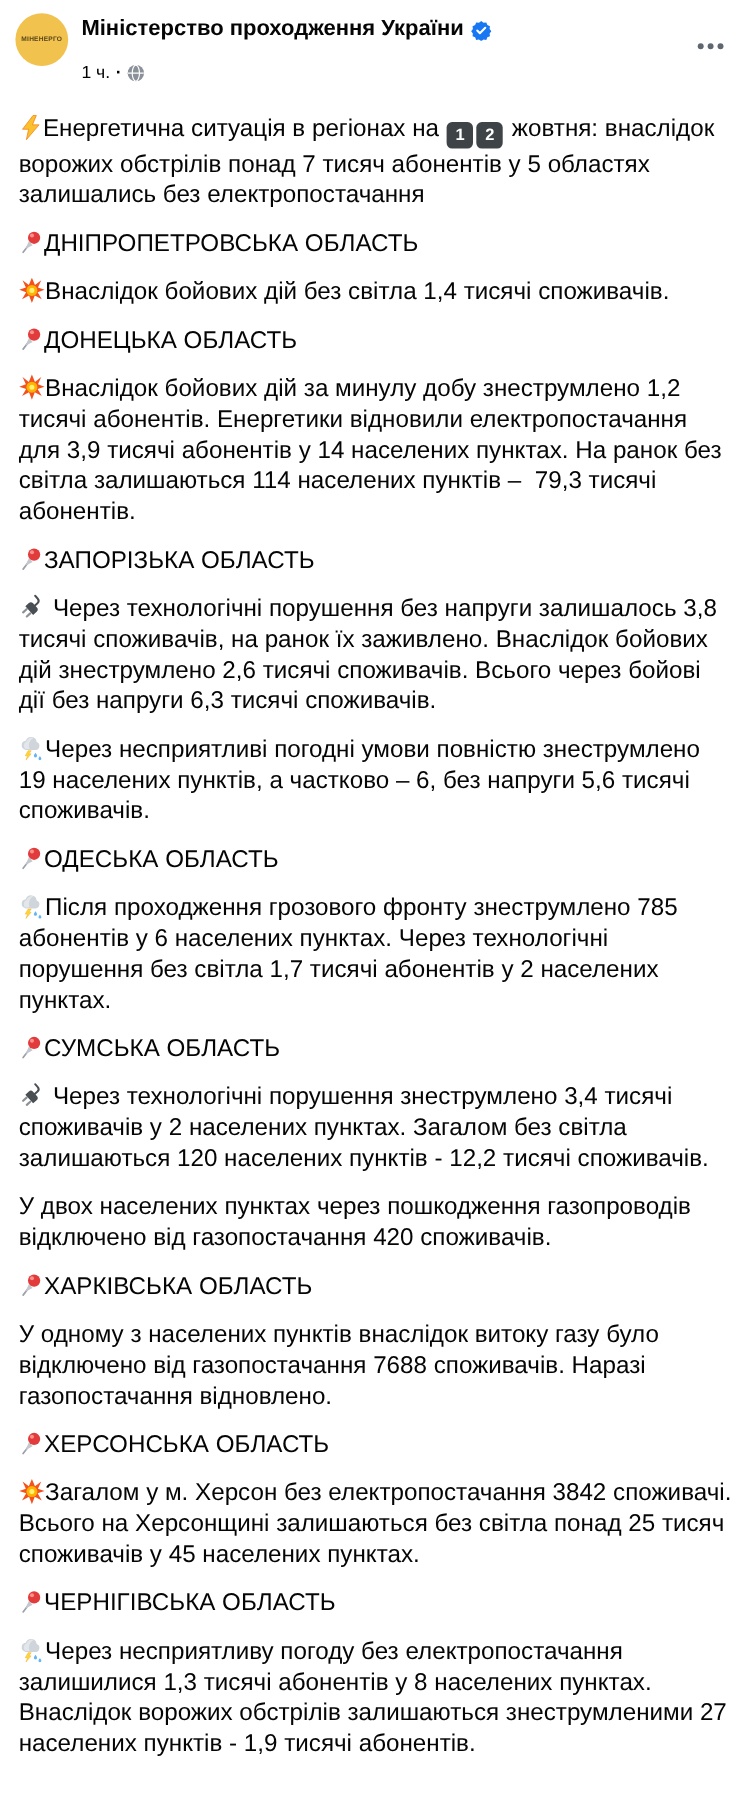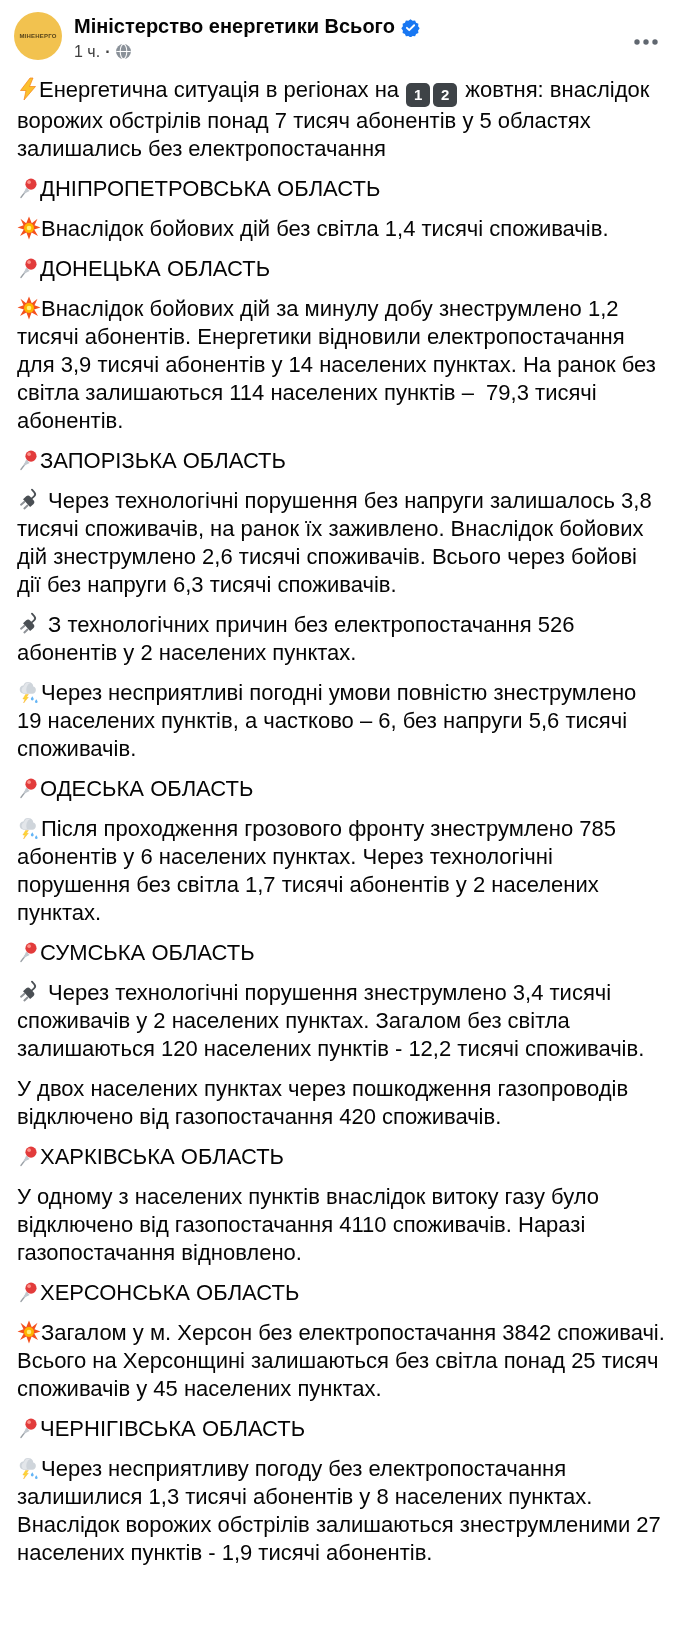--- a/index.html
+++ b/index.html
@@ -22,37 +22,37 @@
     cursor:pointer;overflow:hidden;
   }
   .avatar-label{
     font-size:6px;font-weight:bold;color:#57441a;letter-spacing:.2px;white-space:nowrap;
   }
   .header-text{margin-left:12px;padding-top:2px;flex:1;min-width:0;}
   .name-row{display:flex;align-items:center;gap:6px;}
   .page-name{font-size:20px;font-weight:bold;color:#050505;line-height:1.2;cursor:pointer;}
   .verified{display:inline-flex;align-items:center;margin-top:2px;}
   .meta-row{
-    margin-top:5px;display:flex;align-items:center;gap:5px;
-    color:#404040;font-size:16px;line-height:1;
+    margin-top:20px;display:flex;align-items:center;gap:5px;
+    color:#000000;font-size:16px;line-height:1;
   }
   .meta-time{cursor:pointer;}
   .meta-dot{font-weight:bold;}
   .globe{display:inline-flex;align-items:center;}
   .more-btn{
     position:absolute;right:20px;top:30px;
     width:34px;height:24px;display:flex;align-items:center;justify-content:center;
     border-radius:6px;cursor:pointer;
   }
   .post-body{padding:4px 17px 6px;}
   .para{
     white-space:pre-wrap;
     font-size:22px;
     line-height:28px;
-    margin:4px 0 12px 0;
+    margin:16px 0 12px 0;
   }
   .para:last-child{margin-bottom:0;}
   .emoji{display:inline-block;vertical-align:-4px;line-height:0;}
   .keycap{
     display:inline-block;width:24px;height:24px;
     background:#3E4347;color:#ffffff;border-radius:5px;
     text-align:center;line-height:24px;font-size:15px;font-weight:bold;
     vertical-align:-3px;margin:0 2px 0 1px;
     font-family:"Liberation Sans",sans-serif;
   }
@@ -60,21 +60,21 @@
 </head>
 <body>
 
 <div class="post-card">
   <div class="post-header">
     <div class="avatar">
       <span class="avatar-label">МІНЕНЕРГО</span>
     </div>
     <div class="header-text">
       <div class="name-row">
-        <span class="page-name">Міністерство енергетики Всього</span>
+        <span class="page-name">Міністерство проходження України</span>
         <span class="verified">
           <svg width="19" height="19" viewBox="0 0 24 24">
             <path d="M12 1.5l2.6 2 3.2-.4 1.2 3 3 1.2-.4 3.2 2 2.6-2 2.6.4 3.2-3 1.2-1.2 3-3.2-.4-2.6 2-2.6-2-3.2.4-1.2-3-3-1.2.4-3.2-2-2.6 2-2.6-.4-3.2 3-1.2 1.2-3 3.2.4z" fill="#1877F2"></path>
             <path d="M7.4 12.4l3 3 6.2-6.2" stroke="#fff" stroke-width="2.4" fill="none" stroke-linecap="round" stroke-linejoin="round"></path>
           </svg>
         </span>
       </div>
       <div class="meta-row">
         <span class="meta-time">1 ч.</span>
         <span class="meta-dot">·</span>
@@ -128,28 +128,20 @@
             <circle cx="12.6" cy="5.9" r="1.9" fill="#ff9b92" opacity="0.9"></circle>
           </svg></span>ЗАПОРІЗЬКА ОБЛАСТЬ</p>
       <p class="para"><span class="emoji"><svg width="25" height="24" viewBox="-1 0 25 24">
             <g transform="rotate(-42 12 12)">
               <rect x="1.2" y="8.5" width="6.2" height="2" rx="1" fill="#8d9196"></rect>
               <rect x="1.2" y="13.5" width="6.2" height="2" rx="1" fill="#8d9196"></rect>
               <path d="M7.4 6.7h4.3a2.7 2.7 0 0 1 2.7 2.7v5.2a2.7 2.7 0 0 1-2.7 2.7H7.4z" fill="#4A4F54"></path>
               <path d="M14.4 12h3.1c2.4 0 2.9-.9 2.9-3.1V5.6" fill="none" stroke="#4A4F54" stroke-width="1.8" stroke-linecap="round"></path>
             </g>
           </svg></span> Через технологічні порушення без напруги залишалось 3,8 тисячі споживачів, на ранок їх заживлено. Внаслідок бойових дій знеструмлено 2,6 тисячі споживачів. Всього через бойові дії без напруги 6,3 тисячі споживачів.</p>
-      <p class="para"><span class="emoji"><svg width="25" height="24" viewBox="-1 0 25 24">
-            <g transform="rotate(-42 12 12)">
-              <rect x="1.2" y="8.5" width="6.2" height="2" rx="1" fill="#8d9196"></rect>
-              <rect x="1.2" y="13.5" width="6.2" height="2" rx="1" fill="#8d9196"></rect>
-              <path d="M7.4 6.7h4.3a2.7 2.7 0 0 1 2.7 2.7v5.2a2.7 2.7 0 0 1-2.7 2.7H7.4z" fill="#4A4F54"></path>
-              <path d="M14.4 12h3.1c2.4 0 2.9-.9 2.9-3.1V5.6" fill="none" stroke="#4A4F54" stroke-width="1.8" stroke-linecap="round"></path>
-            </g>
-          </svg></span> З технологічних причин без електропостачання 526 абонентів у 2 населених пунктах.</p>
       <p class="para"><span class="emoji"><svg width="24" height="24" viewBox="0 0 24 24">
             <path d="M6 13.5a4.1 4.1 0 0 1 .4-8.1 5.1 5.1 0 0 1 9.9 1.2 3.7 3.7 0 0 1-.9 7.2H6z" fill="#CFD5DB"></path>
             <path d="M7 6.2a5.1 5.1 0 0 1 6.5-3.4A7.9 7.9 0 0 0 9.9 13H6a4.1 4.1 0 0 1 1-6.8z" fill="#E7EAEE" opacity="0.8"></path>
             <path d="M8.6 14.4 L5.9 19 H8 L6.6 23 L11.3 17.3 H9.3 L11.4 14.4 Z" fill="#FDD835" stroke="#F9A825" stroke-width="0.4"></path>
             <path d="M15.3 16.3c.9 1.3 1.4 2.1 1.4 2.8a1.45 1.45 0 0 1-2.9 0c0-.7.6-1.5 1.5-2.8z" fill="#64B5F6"></path>
             <path d="M19.3 19.3c.8 1.2 1.3 1.9 1.3 2.5a1.3 1.3 0 0 1-2.6 0c0-.6.5-1.3 1.3-2.5z" fill="#64B5F6"></path>
           </svg></span>Через несприятливі погодні умови повністю знеструмлено 19 населених пунктів, а частково – 6, без напруги 5,6 тисячі споживачів.</p>
       <p class="para"><span class="emoji"><svg width="23" height="24" viewBox="0 0 24 24">
             <path d="M4.2 21.8 L10.6 13.4" stroke="#9aa0a6" stroke-width="1.6" stroke-linecap="round"></path>
             <path d="M9.6 11.4 L13.2 15 L6.4 18.6 Z" fill="#c2c8ce"></path>
@@ -177,21 +169,21 @@
               <path d="M14.4 12h3.1c2.4 0 2.9-.9 2.9-3.1V5.6" fill="none" stroke="#4A4F54" stroke-width="1.8" stroke-linecap="round"></path>
             </g>
           </svg></span> Через технологічні порушення знеструмлено 3,4 тисячі споживачів у 2 населених пунктах. Загалом без світла залишаються 120 населених пунктів - 12,2 тисячі споживачів.</p>
       <p class="para">У двох населених пунктах через пошкодження газопроводів відключено від газопостачання 420 споживачів.</p>
       <p class="para"><span class="emoji"><svg width="23" height="24" viewBox="0 0 24 24">
             <path d="M4.2 21.8 L10.6 13.4" stroke="#9aa0a6" stroke-width="1.6" stroke-linecap="round"></path>
             <path d="M9.6 11.4 L13.2 15 L6.4 18.6 Z" fill="#c2c8ce"></path>
             <circle cx="14.6" cy="8" r="5.8" fill="#E23B3B"></circle>
             <circle cx="12.6" cy="5.9" r="1.9" fill="#ff9b92" opacity="0.9"></circle>
           </svg></span>ХАРКІВСЬКА ОБЛАСТЬ</p>
-      <p class="para">У одному з населених пунктів внаслідок витоку газу було відключено від газопостачання 4110 споживачів. Наразі газопостачання відновлено.</p>
+      <p class="para">У одному з населених пунктів внаслідок витоку газу було відключено від газопостачання 7688 споживачів. Наразі газопостачання відновлено.</p>
       <p class="para"><span class="emoji"><svg width="23" height="24" viewBox="0 0 24 24">
             <path d="M4.2 21.8 L10.6 13.4" stroke="#9aa0a6" stroke-width="1.6" stroke-linecap="round"></path>
             <path d="M9.6 11.4 L13.2 15 L6.4 18.6 Z" fill="#c2c8ce"></path>
             <circle cx="14.6" cy="8" r="5.8" fill="#E23B3B"></circle>
             <circle cx="12.6" cy="5.9" r="1.9" fill="#ff9b92" opacity="0.9"></circle>
           </svg></span>ХЕРСОНСЬКА ОБЛАСТЬ</p>
       <p class="para"><span class="emoji"><svg width="24" height="24" viewBox="0 0 24 24">
             <polygon points="12,0.5 14.8,7.2 20.5,2.8 17.5,9.3 23.5,11.5 17.2,13.6 21,20 14.6,16.6 12,23.5 9.4,16.6 3,20 6.8,13.6 0.5,11.5 6.5,9.3 3.5,2.8 9.2,7.2" fill="#F4511E"></polygon>
             <circle cx="12" cy="12" r="5" fill="#FFB300"></circle>
             <circle cx="12" cy="12" r="2.3" fill="#FFF176"></circle>

